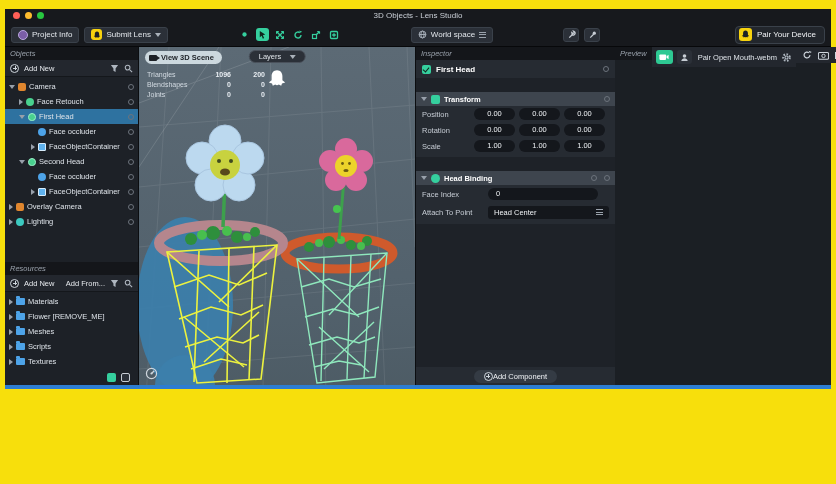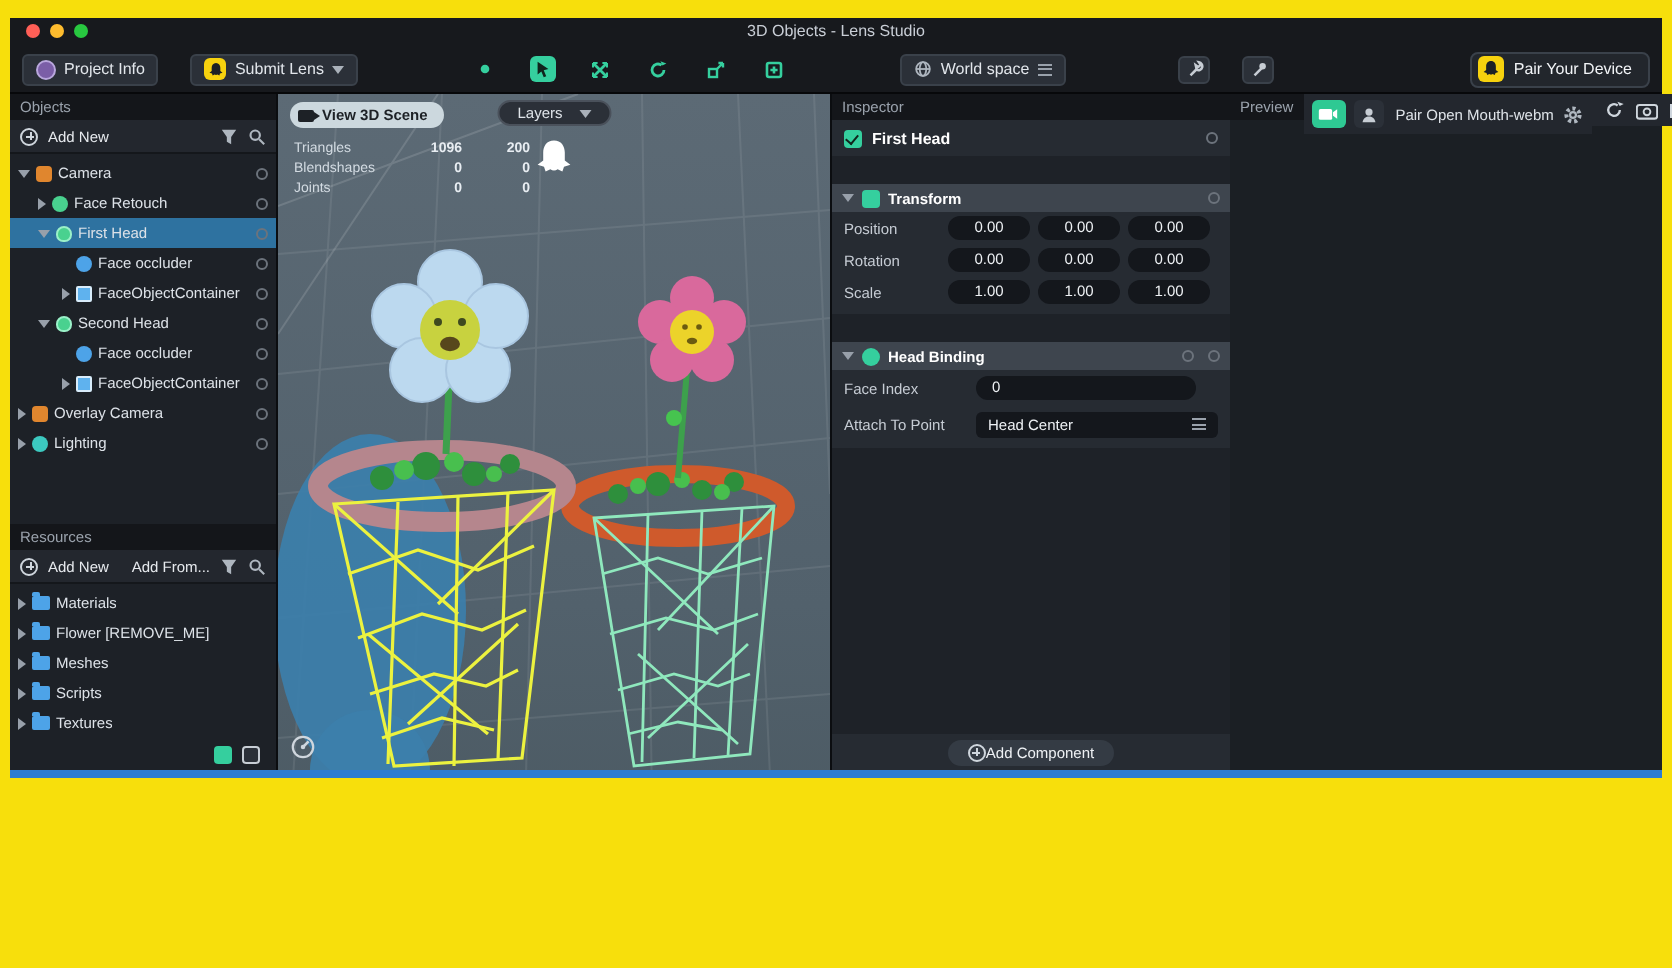--- a/index.html
+++ b/index.html
@@ -10,39 +10,39 @@
   .app { position:absolute; inset:0; display:flex; flex-direction:column; }
 
   
   .titlebar { height:14px; background:#17191d; position:relative; flex:none; }
   .lights { position:absolute; left:8px; top:3px; display:flex; gap:5px; }
   .light { width:7px; height:7px; border-radius:50%; }
   .l-red{background:#ff5f57}.l-yel{background:#febc2e}.l-grn{background:#28c840}
   .win-title { text-align:center; font-size:8px; color:#c9ced6; line-height:14px; }
 
   .toolbar { height:24px; background:#17191d; border-bottom:1px solid #07080a;
-             display:flex; align-items:center; padding:0 6px; gap:16px; flex:none; }
+             display:flex; align-items:center; padding:0 6px; gap:5px; flex:none; }
   .tb-btn { display:flex; align-items:center; gap:4px; background:#2b3038; border:1px solid #3a414a;
             border-radius:3px; padding:2px 6px; color:#e2e6eb; font-size:8px; height:16px; }
   .tb-caret { width:0;height:0;border-left:3px solid transparent;border-right:3px solid transparent;
               border-top:4px solid #aab1ba; }
   .badge { width:10px;height:10px;border-radius:50%;background:#7b5ea7;border:1px solid #b9a7dd; }
   .ybadge { width:11px;height:11px;border-radius:3px;background:#f7d20e;display:flex;align-items:center;justify-content:center; }
   .sp { flex:1; }
   .tool-ic { width:13px;height:13px;display:flex;align-items:center;justify-content:center;border-radius:3px; }
   .tool-ic.active { background:#35cf9e; }
   .tb-sq { width:16px;height:14px;background:#2b3038;border:1px solid #3a414a;border-radius:3px;
            display:flex;align-items:center;justify-content:center; }
   .pair-btn { display:flex;align-items:center;gap:5px;background:#22262c;border:1px solid #3a414a;
               border-radius:4px;padding:2px 8px 2px 3px;color:#f2f4f7;font-size:8px;height:18px; }
 
   
   .main { flex:1; display:flex; min-height:0; }
   .panel-header { height:13px; background:#14161a; color:#9aa2ac; font-size:7.5px;
-                  padding:2px 5px 0; flex:none; }
+                  padding:2px 5px 0; flex:none;font-style:italic; }
   .addbar { height:17px; display:flex; align-items:center; gap:5px; padding:0 5px;
             background:#23272e; border-bottom:1px solid #14171b; color:#e6e9ed; font-size:7.5px; flex:none; }
   .addbar .grow { flex:1; }
 
   
   .col-objects { width:134px; background:#1d2127; border-right:1px solid #0b0d10;
                  display:flex; flex-direction:column; }
   .tree { padding-top:2px; }
   .trow { height:15px; display:flex; align-items:center; gap:3px; padding-right:4px;
           color:#dde2e8; font-size:7.5px; }

